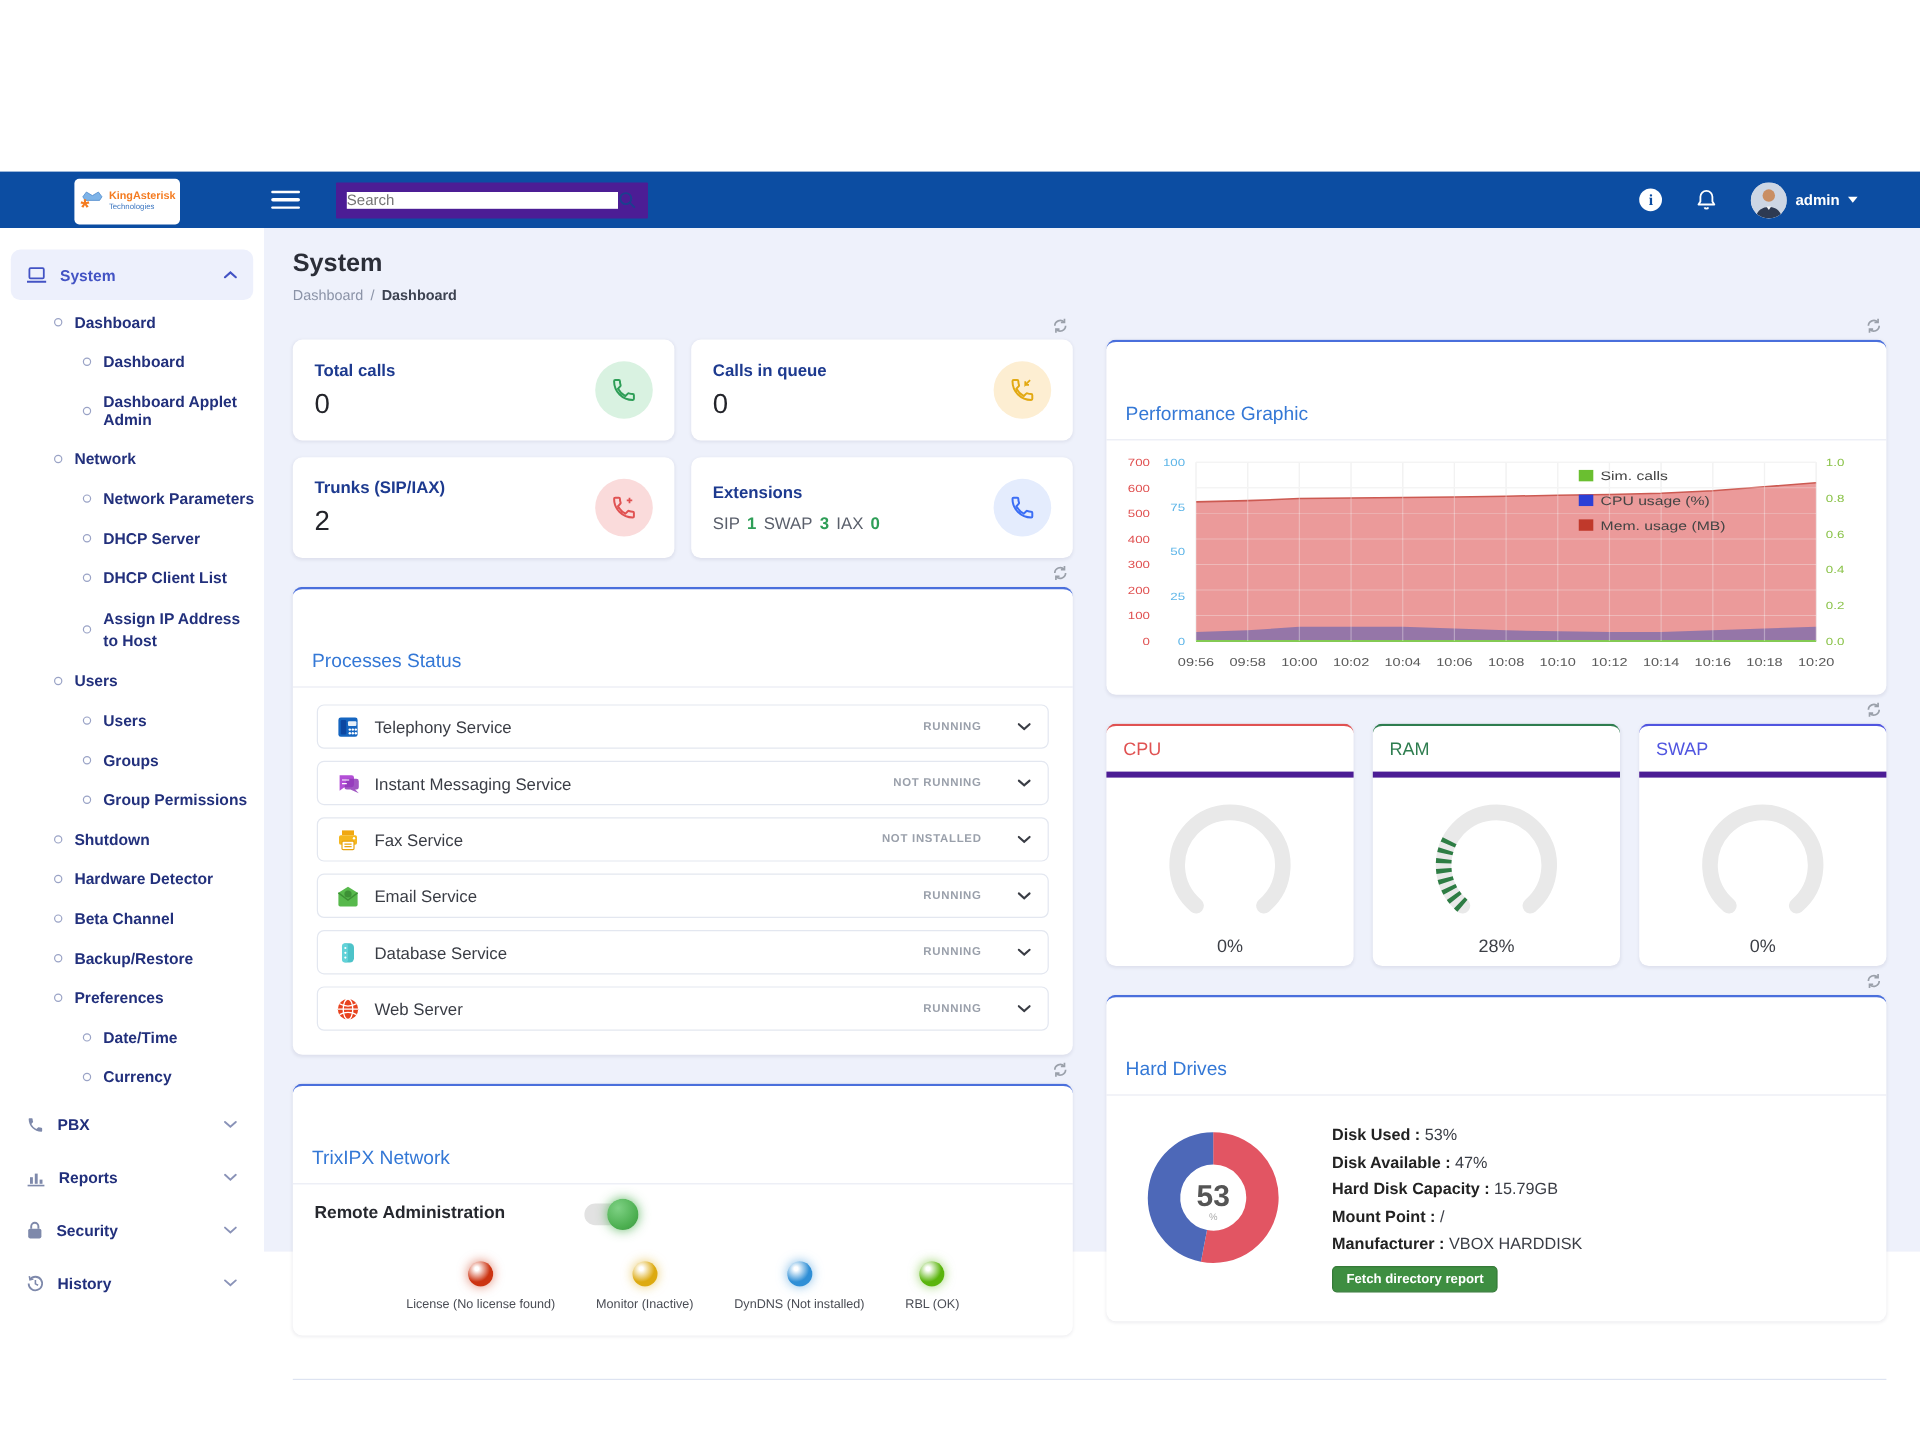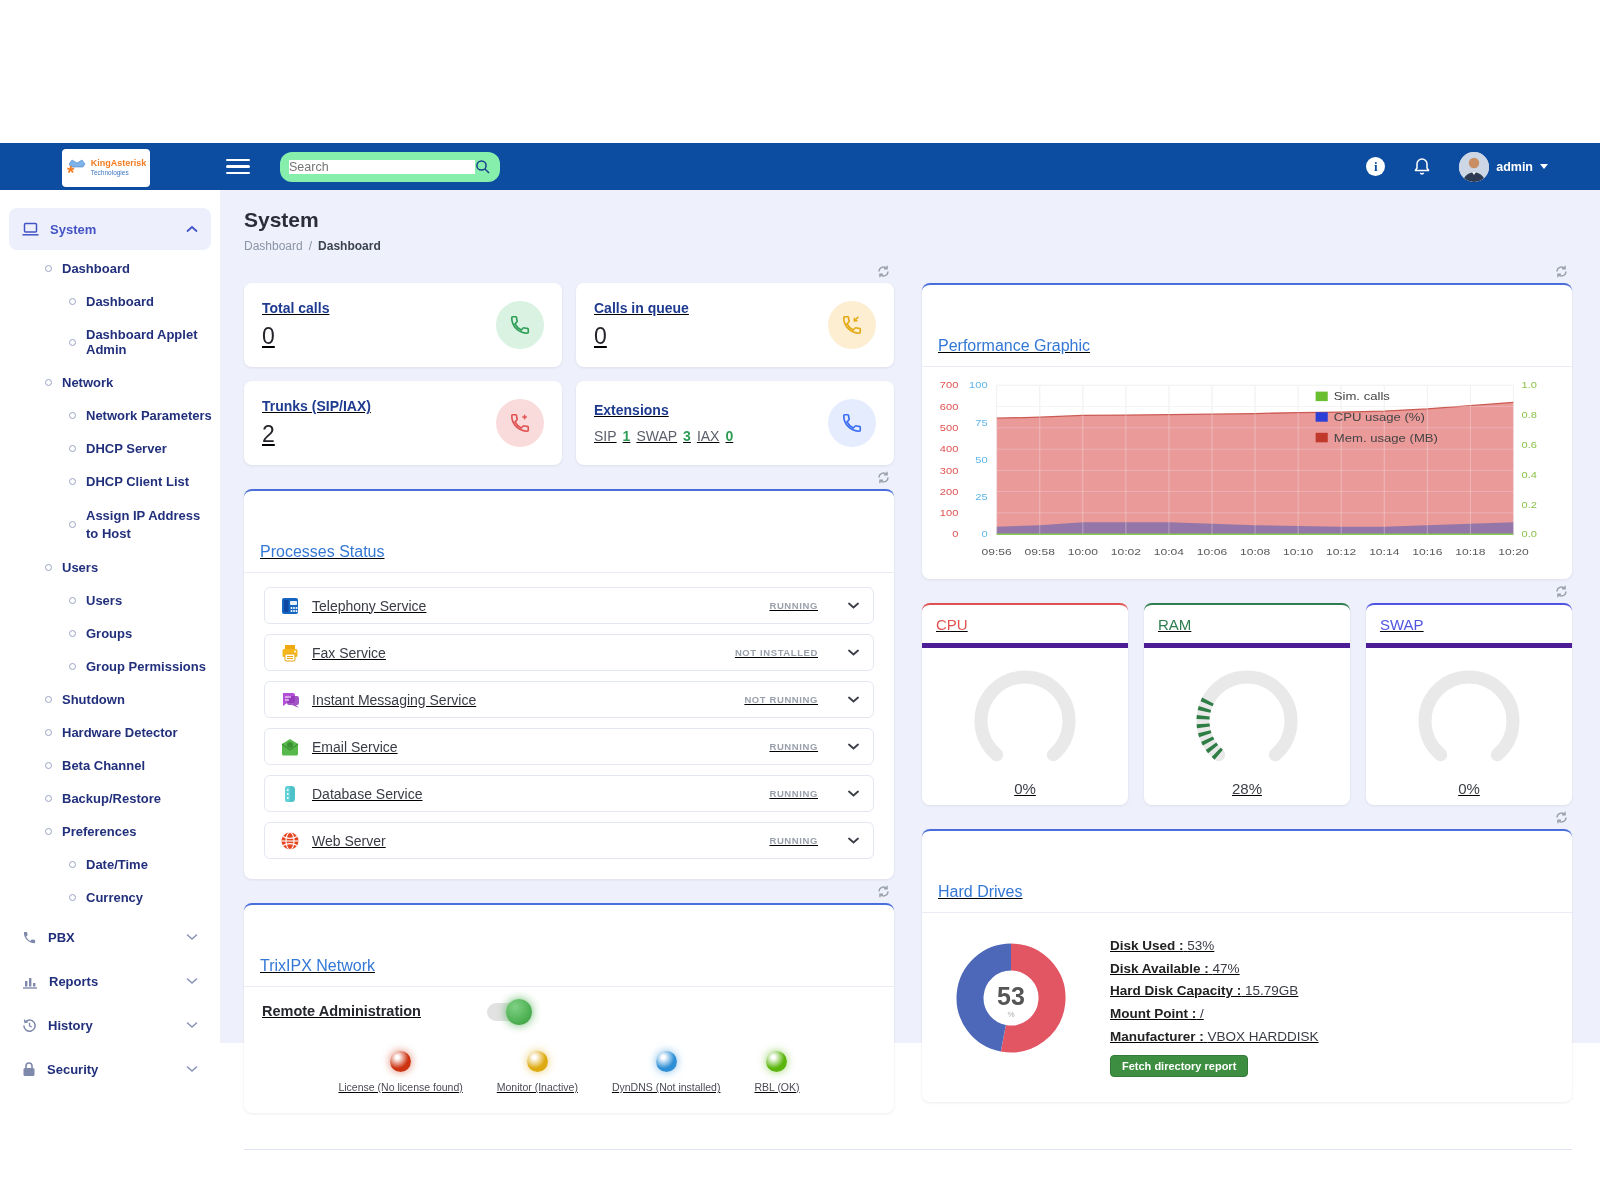--- a/index.html
+++ b/index.html
@@ -9,21 +9,21 @@
 
   
   .navbar { height:47px; background:#0c4da2; display:flex; align-items:center; }
   .logo-box { margin-left:62px; width:88px; height:38px; background:#fff; border-radius:4px;
               display:flex; align-items:center; justify-content:center; gap:3px; position:relative; top:1px; }
   .logo-text { display:flex; flex-direction:column; line-height:1; }
   .logo-name { color:#f47b20; font-size:9px; font-weight:bold; }
   .logo-sub  { color:#3c76c0; font-size:6.5px; margin-top:2px; }
   .hamburger { margin-left:76px; width:24px; cursor:pointer; }
   .hamburger div { height:2.6px; background:#fff; border-radius:2px; margin:4px 0; }
-  .searchbox { margin-left:30px; width:220px; height:30px; background:#86efac; border-radius:12px;
+  .searchbox { margin-left:30px; width:260px; height:30px; background:#4c1d95; border-radius:1px;
                display:flex; align-items:center; padding:0 9px; }
   .searchbox input { border:none; outline:none; flex:1; font-size:12.5px; color:#444; font-family:"Liberation Sans", sans-serif; }
   .nav-right { margin-left:auto; display:flex; align-items:center; gap:27px; margin-right:52px; }
   .info-badge { width:19px; height:19px; border-radius:50%; background:#fff; color:#0c4da2;
                 font-family:"Liberation Serif", serif; font-weight:bold; font-size:13px;
                 display:flex; align-items:center; justify-content:center; cursor:pointer; }
   .avatar { width:30px; height:30px; border-radius:50%; background:#cfd8e8; overflow:hidden; }
   .admin-wrap { display:flex; align-items:center; gap:7px; cursor:pointer; }
   .admin-label { color:#fff; font-size:12.5px; font-weight:bold; }
   .caret-down { width:0; height:0; border-left:4px solid transparent; border-right:4px solid transparent;
@@ -44,21 +44,21 @@
   .lv2 { padding:9px 0 9px 69px; }
   .dot { width:7px; height:7px; border:1.5px solid #9aa3c6; border-radius:50%; margin-right:10px; flex:none; }
   .wrap2 .s-label { max-width:118px; line-height:1.35; }
 
   
   .page-title { font-size:21px; font-weight:bold; color:#2b2e38; }
   .breadcrumb { margin-top:7px; font-size:12px; color:#8b93a7; display:flex; gap:6px; }
   .bc-link { color:#8b93a7; cursor:pointer; }
   .bc-current { color:#3c4250; font-weight:bold; }
 
-  .columns { display:grid; grid-template-columns:1fr 1fr; gap:0 28px; margin-top:6px; align-items:start;text-decoration:underline; }
+  .columns { display:grid; grid-template-columns:1fr 1fr; gap:0 28px; margin-top:6px; align-items:start; }
   .col { display:flex; flex-direction:column; }
   .section-refresh { display:flex; justify-content:flex-end; padding:5px 3px 4px; }
   .refresh-btn { cursor:pointer; line-height:0; }
 
   .card { background:#fff; border-radius:8px; box-shadow:0 1px 3px rgba(20,30,70,.08); }
   .section-card { border-top:2px solid #4a6fdc; }
   .section-title { padding:12px 16px 11px; border-bottom:1px solid #e9ecf4; color:#3478d6; font-size:16px;margin-top:40px; }
 
   
   .stats-grid { display:grid; grid-template-columns:1fr 1fr; gap:14px; }
@@ -265,36 +265,36 @@
         <rect x="3" y="7" width="2.4" height="5.5" fill="#7e89ab"></rect>
         <rect x="7" y="4" width="2.4" height="8.5" fill="#7e89ab"></rect>
         <rect x="11" y="9" width="2.4" height="3.5" fill="#7e89ab"></rect>
       </svg>
       <span class="s-label">Reports</span>
       <svg class="chev" width="12" height="8" viewBox="0 0 12 8">
           <polyline points="1.5,2 6,6 10.5,2" fill="none" stroke="#8a93b8" stroke-width="1.6" stroke-linecap="round"></polyline>
         </svg>
     </div>
     <div class="s-item lv0">
+      <svg width="14" height="16" viewBox="0 0 14 16">
+        <rect x="1.5" y="7" width="11" height="8" rx="1.5" fill="#7e89ab"></rect>
+        <path d="M4 7V5a3 3 0 0 1 6 0v2" fill="none" stroke="#7e89ab" stroke-width="1.6"></path>
+      </svg>
+      <span class="s-label">Security</span>
+      <svg class="chev" width="12" height="8" viewBox="0 0 12 8">
+          <polyline points="1.5,2 6,6 10.5,2" fill="none" stroke="#8a93b8" stroke-width="1.6" stroke-linecap="round"></polyline>
+        </svg>
+    </div>
+    <div class="s-item lv0">
       <svg width="15" height="15" viewBox="0 0 16 16">
         <path d="M3.2 4.5A6 6 0 1 1 2 8" fill="none" stroke="#7e89ab" stroke-width="1.6"></path>
         <polyline points="2.6,1.6 3.2,4.8 6.2,4" fill="none" stroke="#7e89ab" stroke-width="1.4"></polyline>
         <polyline points="8,5 8,8.4 10.4,9.6" fill="none" stroke="#7e89ab" stroke-width="1.4"></polyline>
       </svg>
       <span class="s-label">History</span>
-      <svg class="chev" width="12" height="8" viewBox="0 0 12 8">
-          <polyline points="1.5,2 6,6 10.5,2" fill="none" stroke="#8a93b8" stroke-width="1.6" stroke-linecap="round"></polyline>
-        </svg>
-    </div>
-    <div class="s-item lv0">
-      <svg width="14" height="16" viewBox="0 0 14 16">
-        <rect x="1.5" y="7" width="11" height="8" rx="1.5" fill="#7e89ab"></rect>
-        <path d="M4 7V5a3 3 0 0 1 6 0v2" fill="none" stroke="#7e89ab" stroke-width="1.6"></path>
-      </svg>
-      <span class="s-label">Security</span>
       <svg class="chev" width="12" height="8" viewBox="0 0 12 8">
           <polyline points="1.5,2 6,6 10.5,2" fill="none" stroke="#8a93b8" stroke-width="1.6" stroke-linecap="round"></polyline>
         </svg>
     </div>
   </div>
 
   <div class="main">
     <div class="page-title">System</div>
     <div class="breadcrumb">
       <span class="bc-link">Dashboard</span>
@@ -399,42 +399,42 @@
                   <circle cx="17.5" cy="16" r="1" fill="#fff"></circle>
                 </svg>
               <span class="proc-name">Telephony Service</span>
               <span class="proc-status">RUNNING</span>
               <span class="proc-chev"><svg width="11" height="7" viewBox="0 0 11 7">
                     <polyline points="1,1.5 5.5,5.5 10,1.5" fill="none" stroke="#3a3d45" stroke-width="1.8" stroke-linecap="round"></polyline>
                   </svg></span>
             </div>
             <div class="proc-row">
               <svg class="proc-icon" viewBox="0 0 22 22">
+                  <path d="M4 4h10a2 2 0 0 1 2 2v6a2 2 0 0 1-2 2H8l-4 3z" fill="#b34fd6"></path>
+                  <path d="M10 7h8a2 2 0 0 1 2 2v5a2 2 0 0 1-2 2h-1l3 3-7-3h-3a2 2 0 0 1-2-2" fill="#9138b8" opacity="0.85"></path>
+                  <line x1="6" y1="8" x2="12" y2="8" stroke="#fff" stroke-width="1"></line>
+                  <line x1="6" y1="11" x2="10" y2="11" stroke="#fff" stroke-width="1"></line>
+                </svg>
+              <span class="proc-name">Instant Messaging Service</span>
+              <span class="proc-status">NOT RUNNING</span>
+              <span class="proc-chev"><svg width="11" height="7" viewBox="0 0 11 7">
+                    <polyline points="1,1.5 5.5,5.5 10,1.5" fill="none" stroke="#3a3d45" stroke-width="1.8" stroke-linecap="round"></polyline>
+                  </svg></span>
+            </div>
+            <div class="proc-row">
+              <svg class="proc-icon" viewBox="0 0 22 22">
                   <rect x="6" y="3" width="10" height="4" fill="#f0a812"></rect>
                   <rect x="3.5" y="7" width="15" height="8" rx="1.5" fill="#f5b71e"></rect>
                   <rect x="6" y="12" width="10" height="7" rx="1" fill="#fff" stroke="#e8a40f"></rect>
                   <circle cx="16" cy="9.5" r="1" fill="#fff"></circle>
                   <line x1="8" y1="14.5" x2="14" y2="14.5" stroke="#e8a40f" stroke-width="1"></line>
                   <line x1="8" y1="16.5" x2="14" y2="16.5" stroke="#e8a40f" stroke-width="1"></line>
                 </svg>
               <span class="proc-name">Fax Service</span>
               <span class="proc-status">NOT INSTALLED</span>
-              <span class="proc-chev"><svg width="11" height="7" viewBox="0 0 11 7">
-                    <polyline points="1,1.5 5.5,5.5 10,1.5" fill="none" stroke="#3a3d45" stroke-width="1.8" stroke-linecap="round"></polyline>
-                  </svg></span>
-            </div>
-            <div class="proc-row">
-              <svg class="proc-icon" viewBox="0 0 22 22">
-                  <path d="M4 4h10a2 2 0 0 1 2 2v6a2 2 0 0 1-2 2H8l-4 3z" fill="#b34fd6"></path>
-                  <path d="M10 7h8a2 2 0 0 1 2 2v5a2 2 0 0 1-2 2h-1l3 3-7-3h-3a2 2 0 0 1-2-2" fill="#9138b8" opacity="0.85"></path>
-                  <line x1="6" y1="8" x2="12" y2="8" stroke="#fff" stroke-width="1"></line>
-                  <line x1="6" y1="11" x2="10" y2="11" stroke="#fff" stroke-width="1"></line>
-                </svg>
-              <span class="proc-name">Instant Messaging Service</span>
-              <span class="proc-status">NOT RUNNING</span>
               <span class="proc-chev"><svg width="11" height="7" viewBox="0 0 11 7">
                     <polyline points="1,1.5 5.5,5.5 10,1.5" fill="none" stroke="#3a3d45" stroke-width="1.8" stroke-linecap="round"></polyline>
                   </svg></span>
             </div>
             <div class="proc-row">
               <svg class="proc-icon" viewBox="0 0 22 22">
                   <path d="M3 8l8-5 8 5v10a1.5 1.5 0 0 1-1.5 1.5h-13A1.5 1.5 0 0 1 3 18z" fill="#57b94c"></path>
                   <path d="M3 8l8 6 8-6" fill="none" stroke="#3d9135" stroke-width="1.2"></path>
                   <circle cx="11" cy="9" r="3" fill="#3d9135"></circle>
                 </svg>

